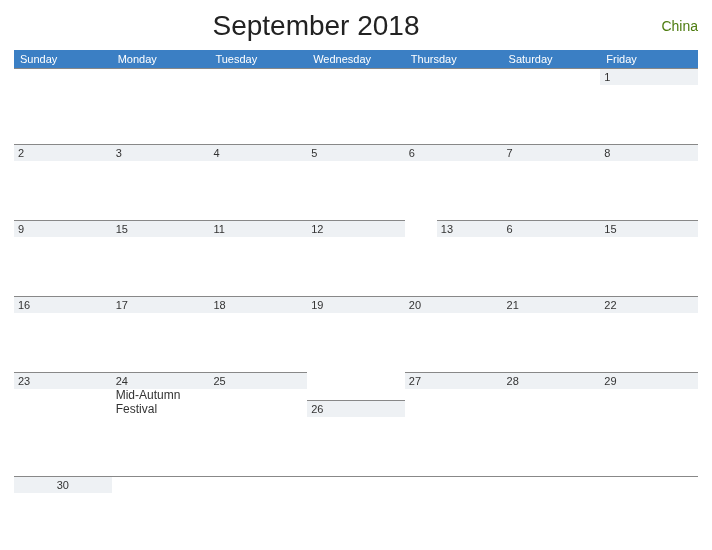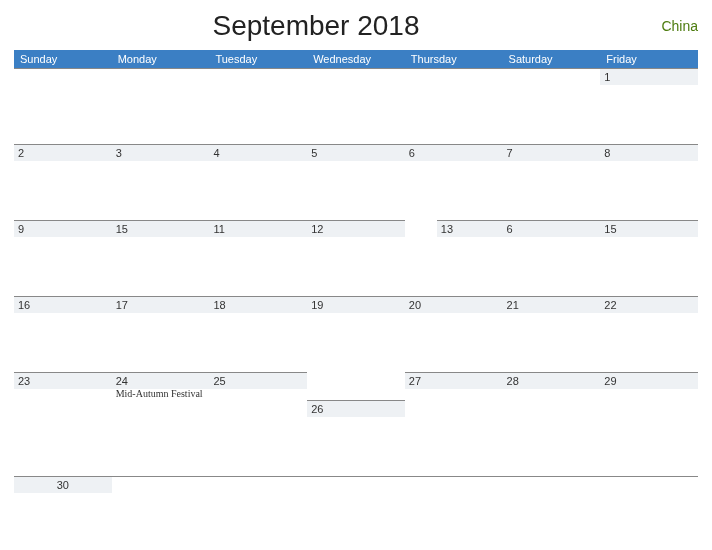--- a/index.html
+++ b/index.html
@@ -66,25 +66,24 @@
   }
   .cell.shaded {
     background: #eef1f4;
   }
   .cell .num {
     display: block;
     font-weight: 400;
   }
   .cell .event {
     display: block;
-    font-size: 10px;
+    font-size: 12px;
     line-height: 1.2;
     margin-top: 1px;
     color: #333;
-    font-family: Liberation Serif, serif;
   }
   .last .cell { height: 70px; text-align: center; }
 </style>
 </head>
 <body>
 
 <div class="header">
   <div class="title">September 2018</div>
   <div class="region">China</div>
 </div>

